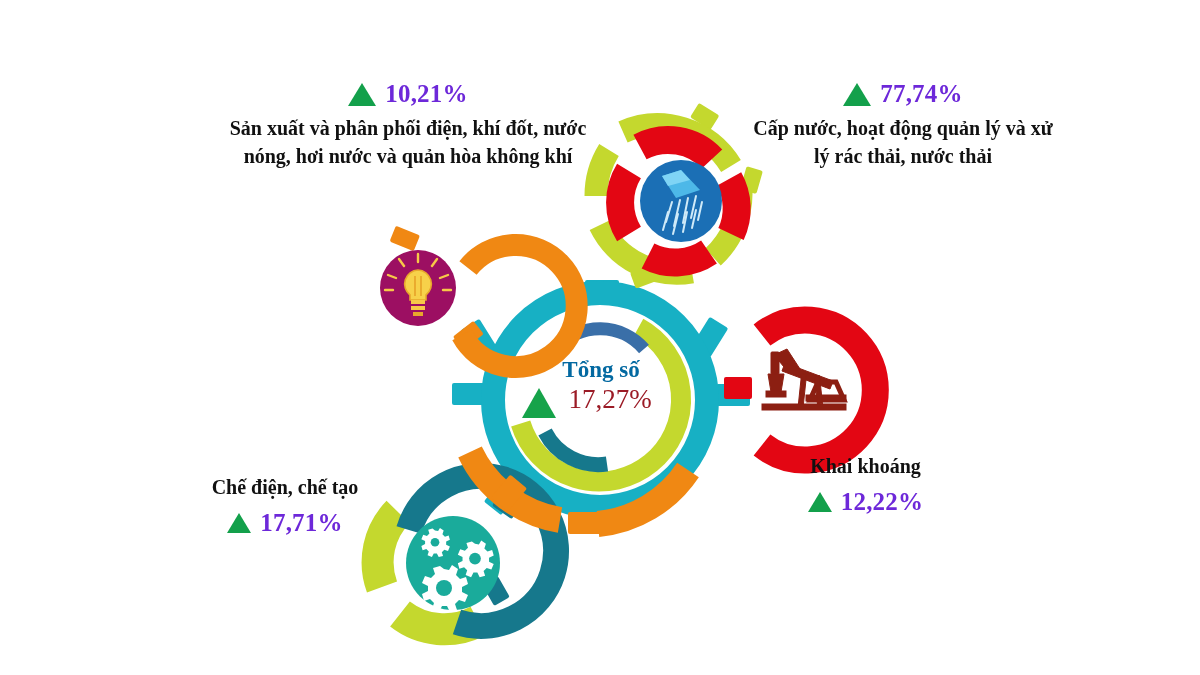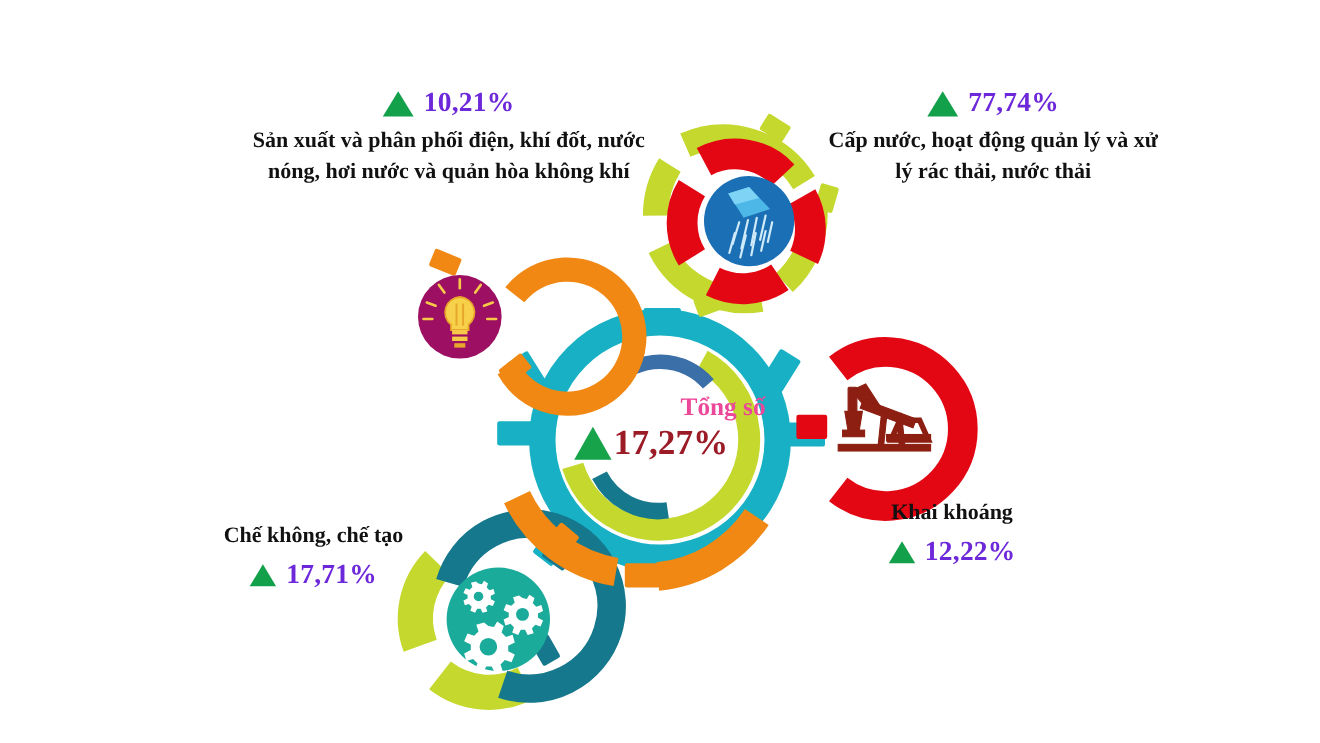--- a/index.html
+++ b/index.html
@@ -70,27 +70,26 @@
     position: absolute;
     left: 506px;
     top: 357px;
     width: 190px;
     text-align: center;
     pointer-events: none;
   }
   .center-title {
     font-size: 23px;
     font-weight: bold;
-    color: #ec4899;
+    color: #0369a1;
     line-height: 1.1;
-    text-align: right;
   }
   .center-pct {
-    font-size: 32px;
-    font-weight: bold;
+    font-size: 27px;
+    font-weight: normal;
     color: #9b1b26;
     line-height: 1.15;
     margin-top: 2px;
     padding-left: 18px;
   }
   .center-tri {
     position: absolute;
     left: 522px;
     top: 388px;
     width: 0;
@@ -286,20 +285,20 @@
 
   <div class="label-block" style="left:743px; top:452px; width:245px;">
     <div class="cat-name above">Khai khoáng</div>
     <div class="pct-row">
       <span class="tri small"></span>
       <span class="pct-val">12,22%</span>
     </div>
   </div>
 
   <div class="label-block" style="left:160px; top:473px; width:250px;">
-    <div class="cat-name above">Chế không, chế tạo</div>
+    <div class="cat-name above">Chế điện, chế tạo</div>
     <div class="pct-row">
       <span class="tri small"></span>
       <span class="pct-val">17,71%</span>
     </div>
   </div>
 
 </div>
 
 </body></html>

